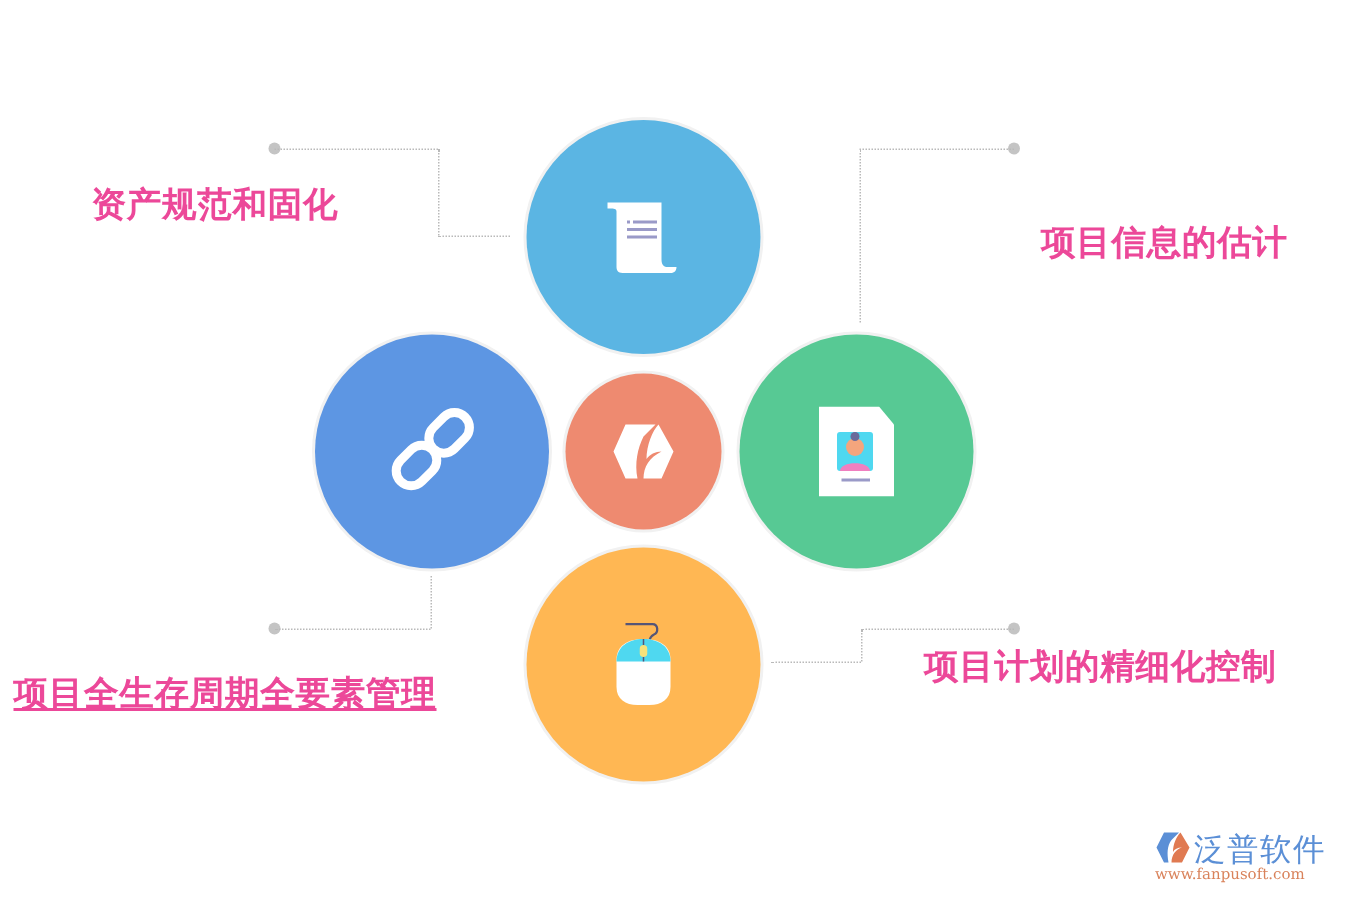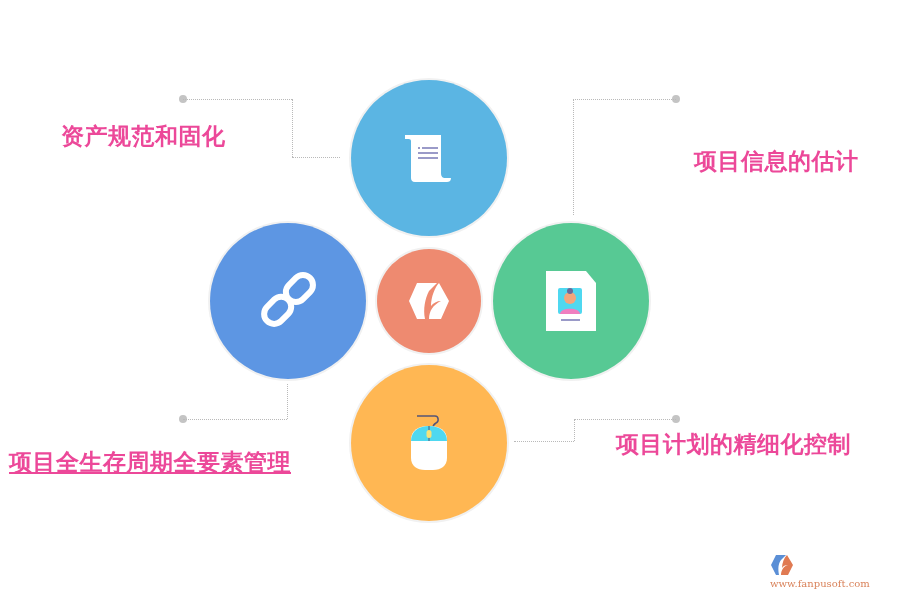--- a/index.html
+++ b/index.html
@@ -87,14 +87,15 @@
 <div class="label" style="left:61px;top:121px;">资产规范和固化</div>
 <div class="label" style="left:694px;top:121px;margin-top:25px;">项目信息的估计</div>
 <div class="label" style="left:9px;top:447px;text-decoration:underline;">项目全生存周期全要素管理</div>
 <div class="label" style="left:616px;top:429px;font-family:Liberation Serif, serif;">项目计划的精细化控制</div>
 
 <div class="logo">
   <svg width="24" height="22" viewBox="0 0 24 22" style="position:absolute;left:0;top:2px;">
     <path d="M6 1 H16 L11 6 C8 10 8 15 9 21 H6 L1 11 Z" fill="#5b8fd6"></path>
     <path d="M17 1 L23 11 L18 21 H11 C11 16 14 12 18 11 C15 11 13 12 12 14 C12 9 14 4 17 1 Z" fill="#e07a52"></path>
   </svg>
+  <span class="logo-cn">泛普软件</span>
   <span class="logo-url">www.fanpusoft.com</span>
 </div>
 
 </body></html>

